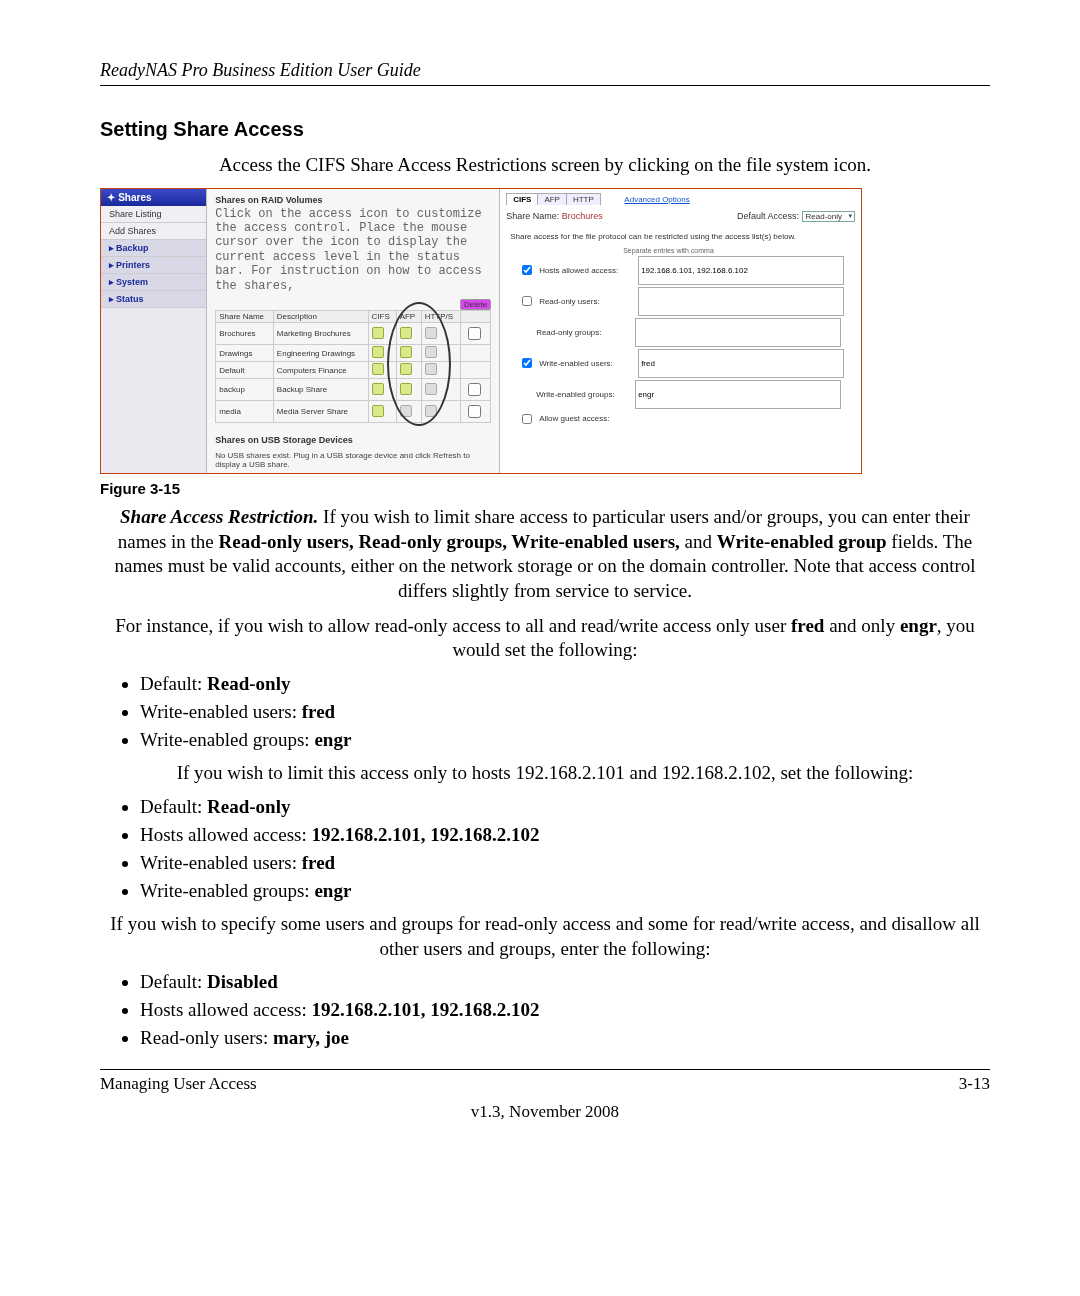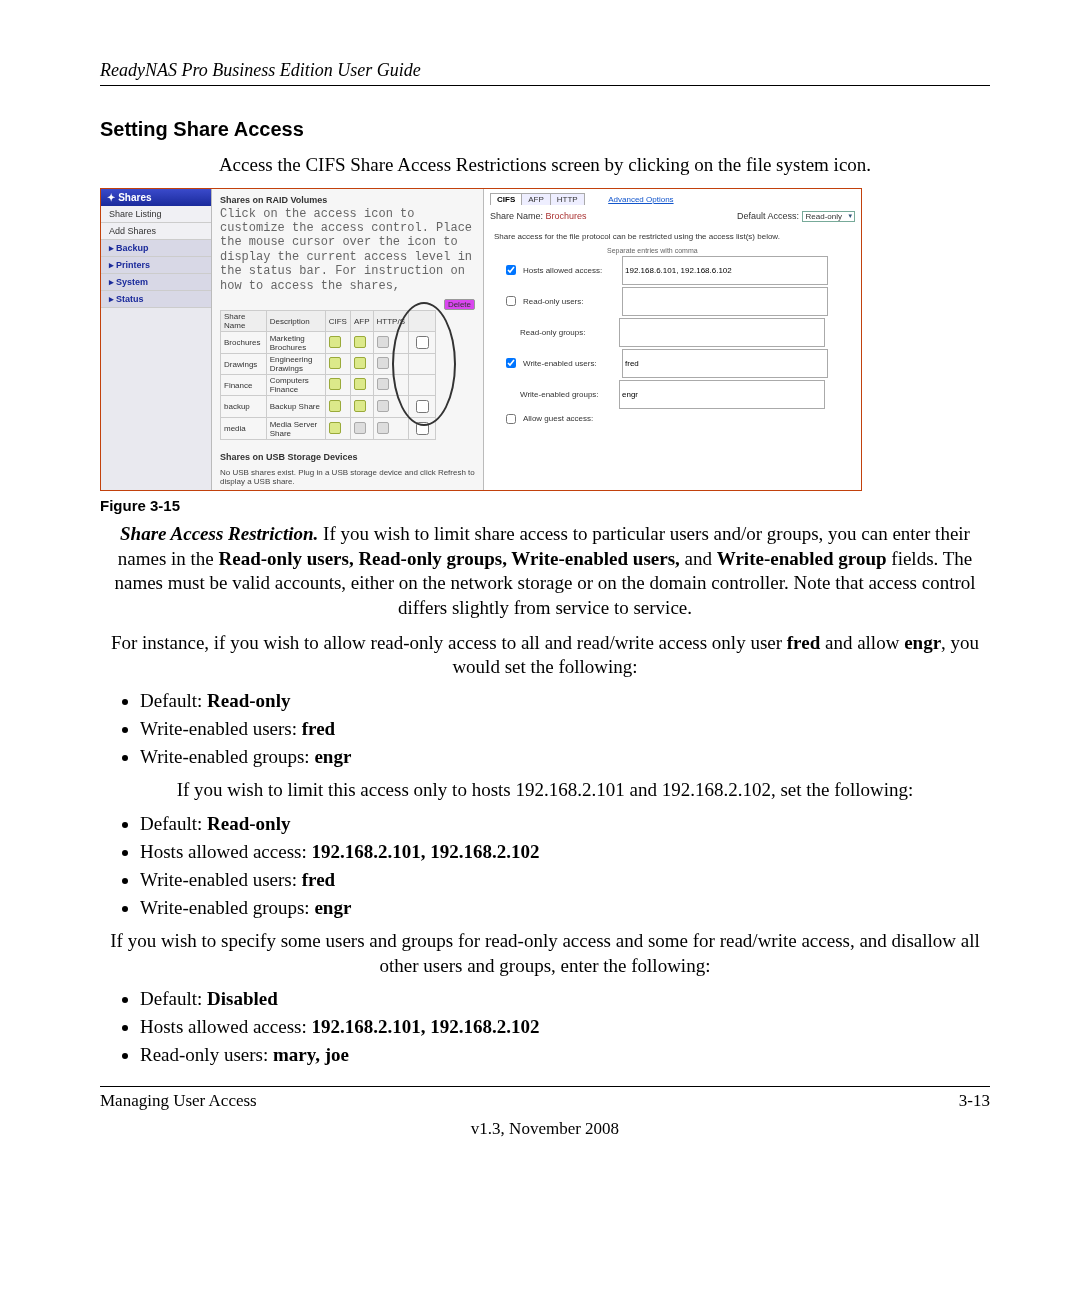--- a/index.html
+++ b/index.html
@@ -82,21 +82,21 @@
     border-bottom:1px solid #ccc;
     color:#1a2a9b;
     font-weight:bold;
     background:#d8d8e6;
   }
   .mock .side-item.plain { background:#f0f0f4; color:#333; font-weight:normal;}
   .mock .main { flex:1; display:flex; flex-direction:column; }
   .mock .panel-title { font-weight:bold; padding:6px 8px 2px 8px; }
   .mock .panel-hint { padding:0 8px 6px 8px; color:#666; font-size:12px; line-height:1.2;font-family:Liberation Mono, monospace;}
   .mock table.shares {
-    border-collapse:collapse; margin:0 8px 6px 8px; width:216px;
+    border-collapse:collapse; margin:0 8px 6px 8px; width:276px;
   }
   .mock table.shares th, .mock table.shares td {
     border:1px solid #ccc; padding:1px 3px; font-size:8px; text-align:left;
   }
   .mock table.shares th { background:#eee; font-weight:normal; }
   .mock .btn {
     display:inline-block; border:1px solid #999; background:#d946ef;
     padding:0 3px; font-size:8px; border-radius:2px;
   }
   .mock .icon {
@@ -188,21 +188,21 @@
                   </tr>
               <tr>
                     <td>Drawings</td>
                     <td>Engineering Drawings</td>
                     <td><span class="icon"></span></td>
                     <td><span class="icon"></span></td>
                     <td><span class="icon gray"></span></td>
                     <td></td>
                   </tr>
               <tr>
-                    <td>Finance</td>
+                    <td>Default</td>
                     <td>Computers Finance</td>
                     <td><span class="icon"></span></td>
                     <td><span class="icon"></span></td>
                     <td><span class="icon gray"></span></td>
                     <td></td>
                   </tr>
               <tr>
                     <td>backup</td>
                     <td>Backup Share</td>
                     <td><span class="icon"></span></td>
@@ -268,21 +268,21 @@
       </div>
     </div>
     <div class="figure-caption">Figure 3-15</div>
   </div>
 
   <p class="body">
     <span class="bolditalic">Share Access Restriction.</span><span> If you wish to limit share access to particular users and/or groups, you can enter their names in the </span><span class="bold">Read-only users, Read-only groups, Write-enabled users,</span><span> and </span><span class="bold">Write-enabled group</span><span> fields. The names must be valid accounts, either on the network storage or on the domain controller. Note that access control differs slightly from service to service.</span>
   </p>
 
   <p class="body">
-    <span>For instance, if you wish to allow read-only access to all and read/write access only user </span><span class="bold">fred</span><span> and allow </span><span class="bold">engr</span><span>, you would set the following:</span>
+    <span>For instance, if you wish to allow read-only access to all and read/write access only user </span><span class="bold">fred</span><span> and only </span><span class="bold">engr</span><span>, you would set the following:</span>
   </p>
   <ul class="bullets">
     <li><span>Default: </span><span class="bold">Read-only</span></li>
     <li><span>Write-enabled users: </span><span class="bold">fred</span></li>
     <li><span>Write-enabled groups: </span><span class="bold">engr</span></li>
   </ul>
 
   <p class="body">If you wish to limit this access only to hosts 192.168.2.101 and 192.168.2.102, set the following:</p>
   <ul class="bullets">
     <li><span>Default: </span><span class="bold">Read-only</span></li>

